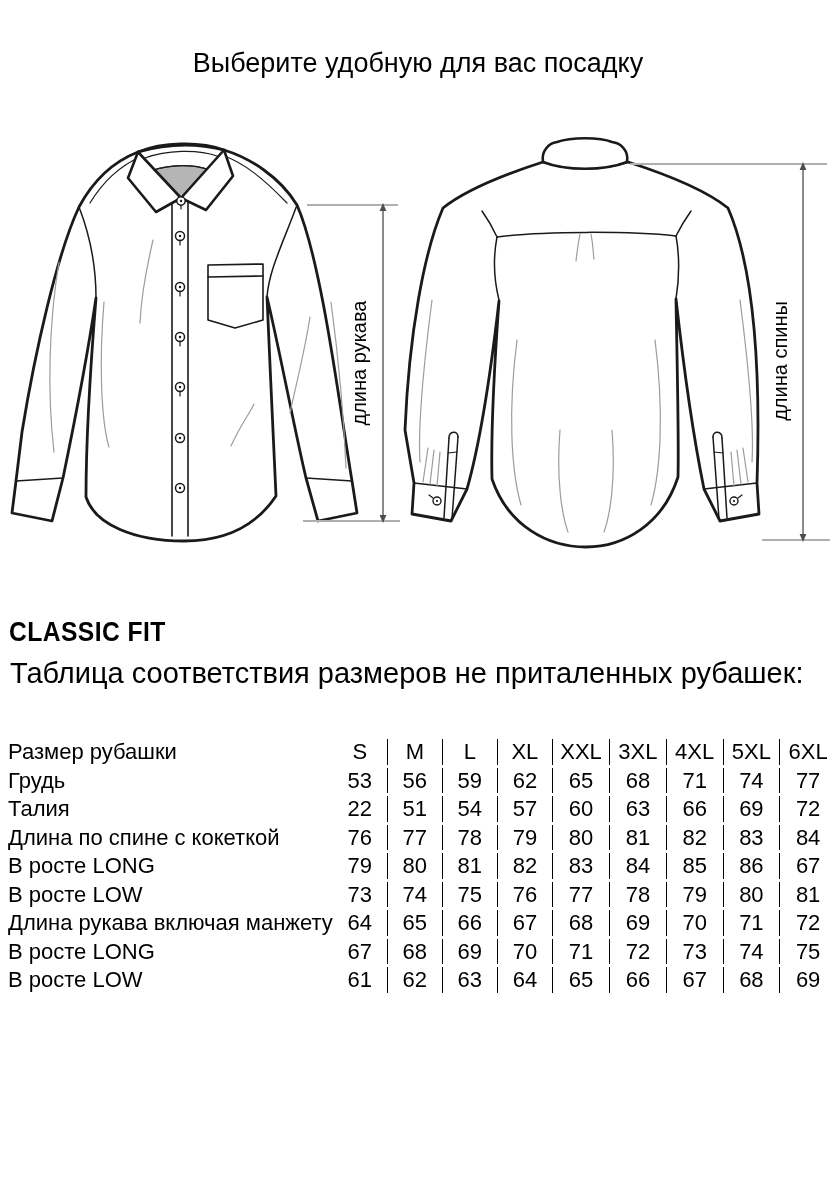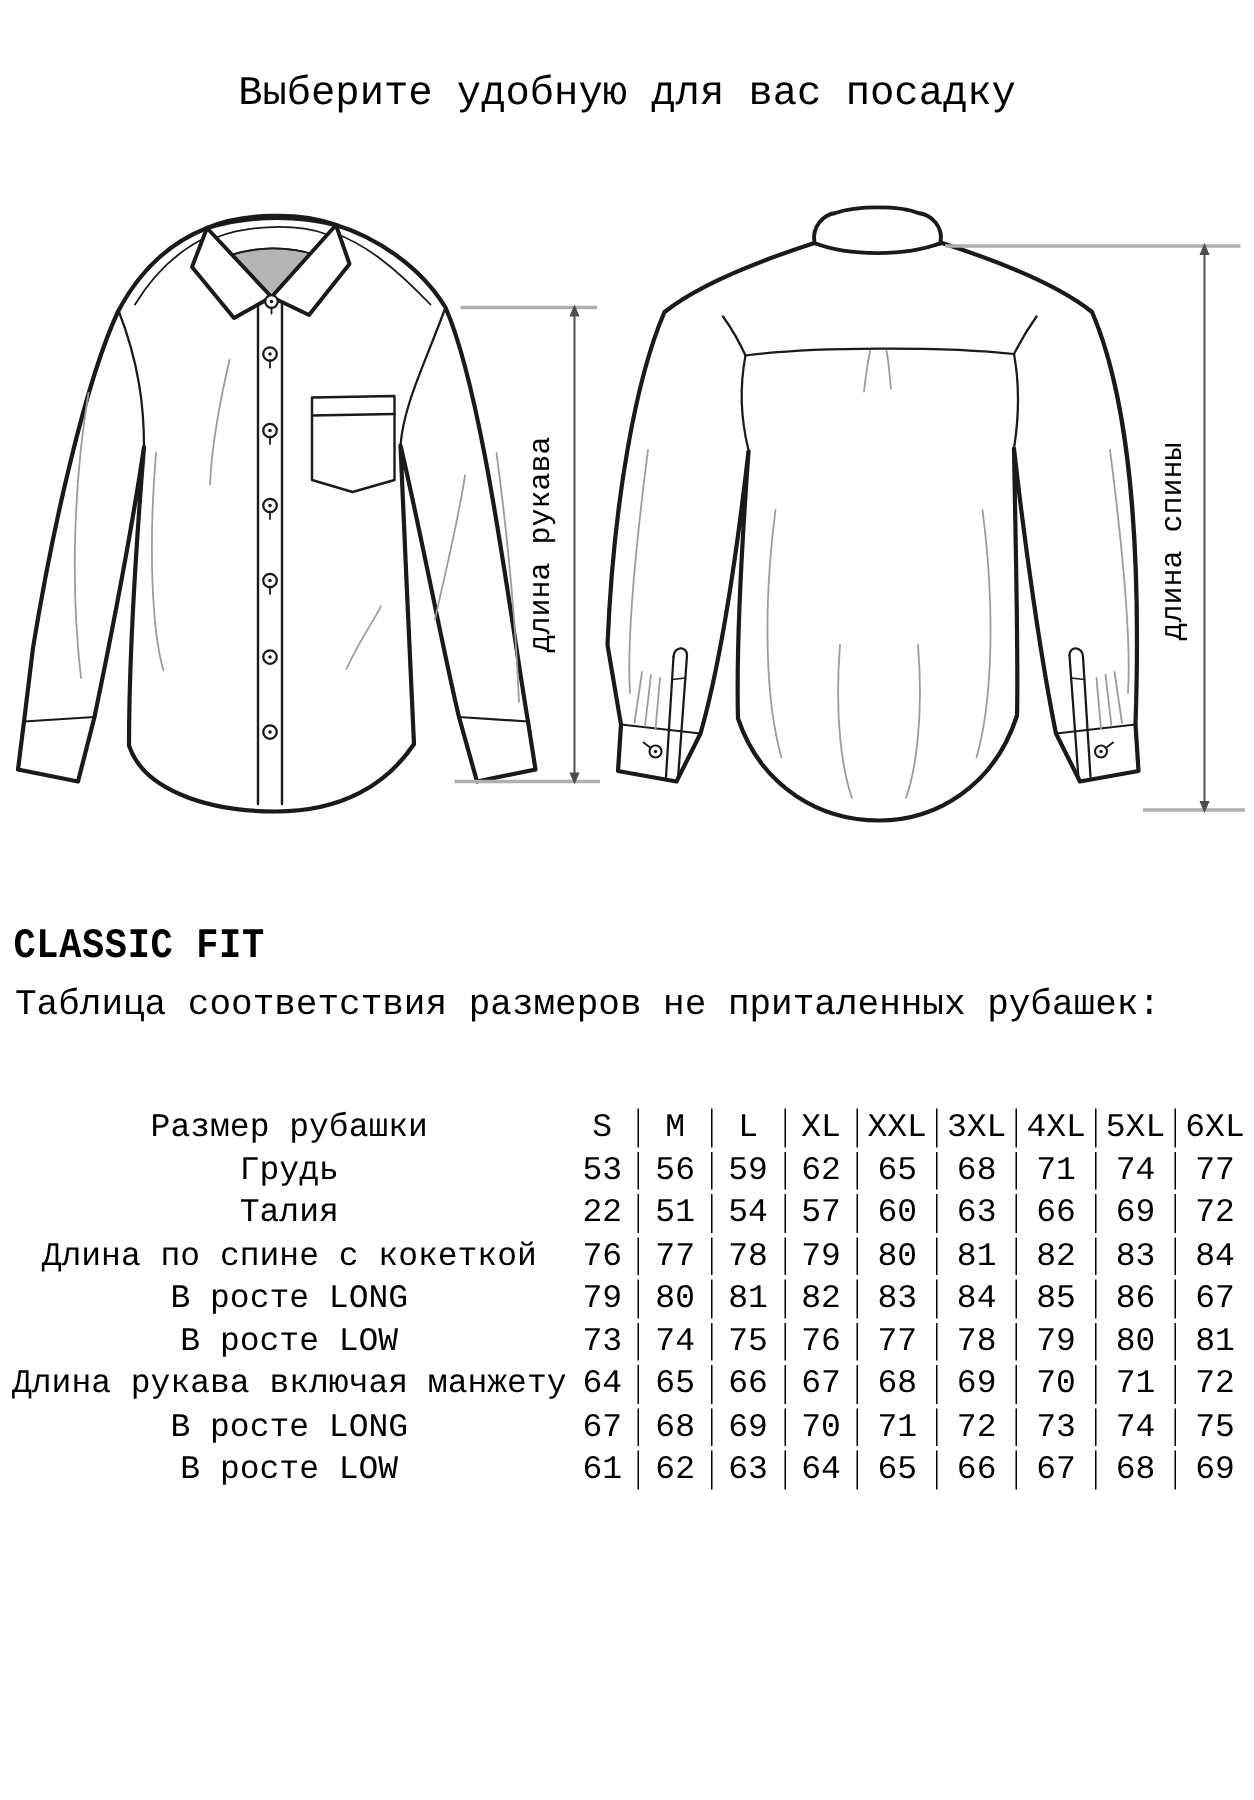--- a/index.html
+++ b/index.html
@@ -1,29 +1,29 @@
 <!DOCTYPE html>
 <html><head>
 <meta charset="utf-8">
 <style>
   html,body{margin:0;padding:0;background:#fff;}
   #page{position:relative;width:836px;height:1200px;background:#fff;overflow:hidden;
-        font-family:Liberation Mono, monospace;color:#000;}
+        font-family:Liberation Sans, sans-serif;color:#000;}
   .title{position:absolute;left:0;top:48px;width:836px;text-align:center;
          font-size:27px;font-weight:400;letter-spacing:0;}
   .drawings{position:absolute;left:0;top:0;width:836px;height:600px;}
   .classic-heading{position:absolute;left:9px;top:616px;font-size:28px;font-weight:800;
          display:inline-block;transform:scaleX(.88);transform-origin:left center;
          letter-spacing:.5px;}
-  .subtitle{position:absolute;left:10px;top:657px;font-size:24px;}
+  .subtitle{position:absolute;left:10px;top:657px;font-size:29px;}
   table.size-table{position:absolute;left:8px;top:736px;border-collapse:separate;
          border-spacing:0 3px;table-layout:fixed;}
   table.size-table td{padding:0;height:25.5px;line-height:25.5px;font-size:22px;
          white-space:nowrap;vertical-align:middle;}
-  td.lbl{width:308px;text-align:center;font-size:21px;margin-left:28px;}
+  td.lbl{width:308px;text-align:left;font-size:21px;margin-left:28px;}
   td.val{width:58px;text-align:center;border-left:1px solid #000;}
   td.val.first{border-left:none;}
 </style>
 </head>
 <body>
 
 <div id="page">
 
   <div class="title">Выберите удобную для вас посадку</div>
 

